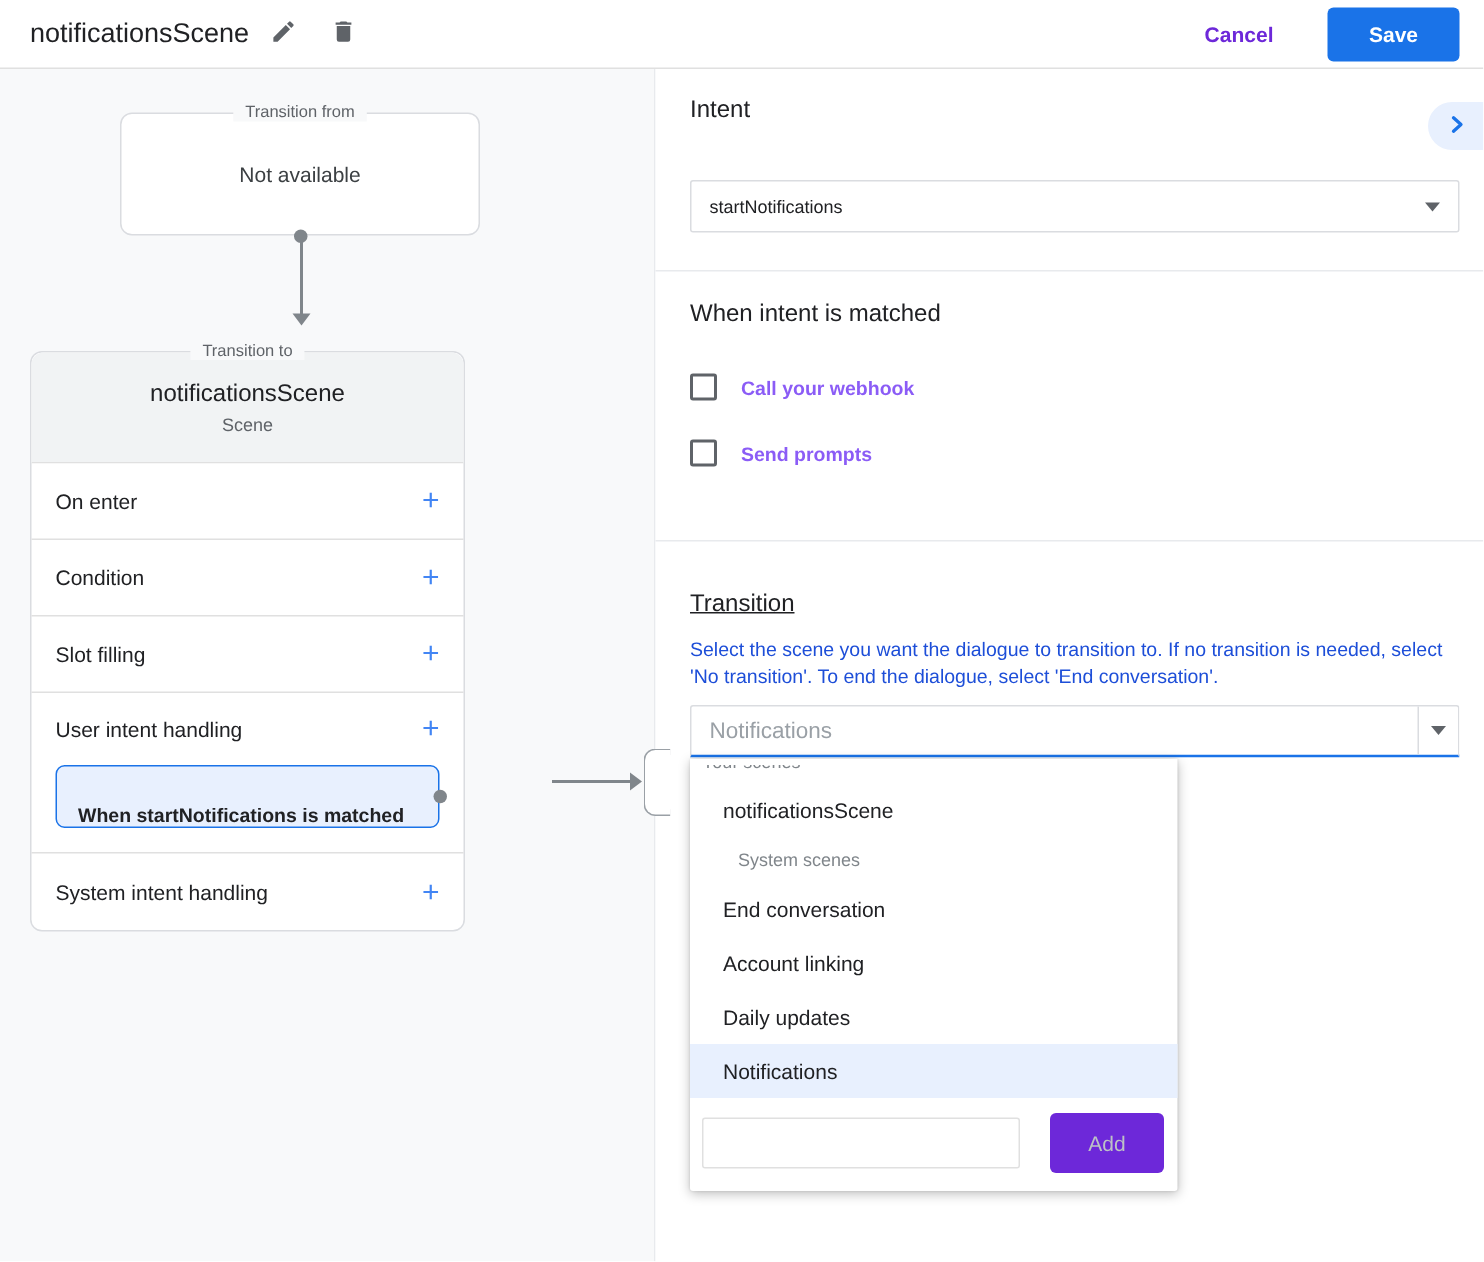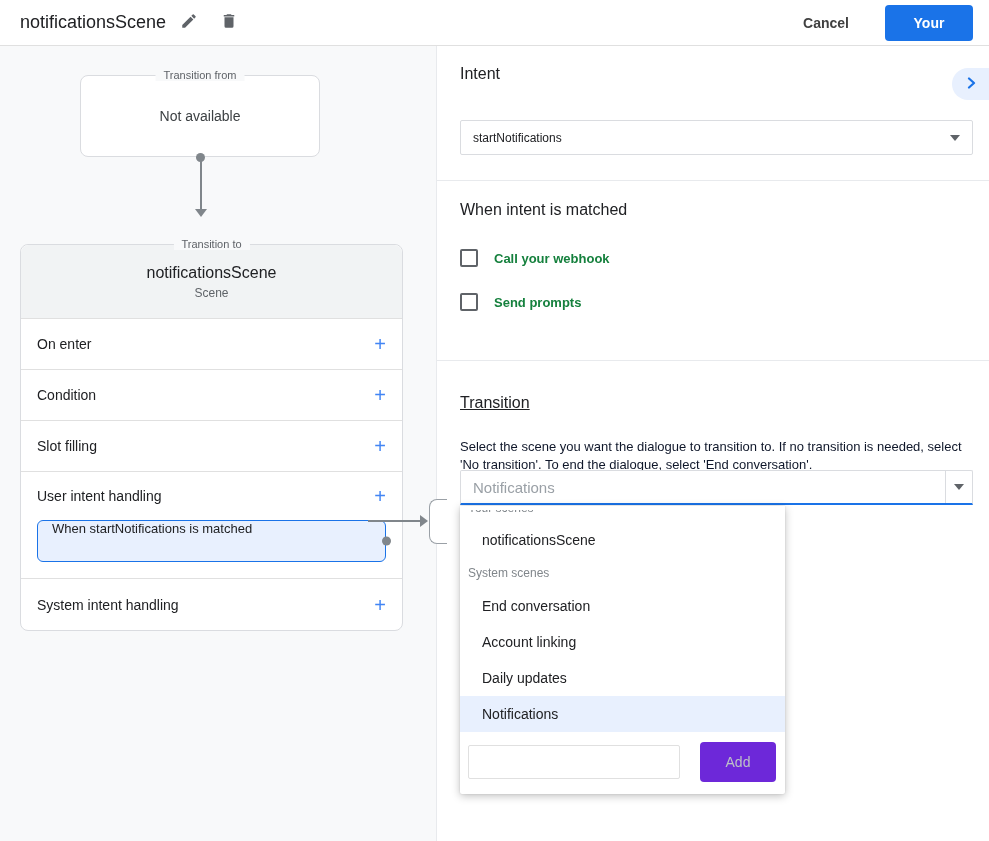--- a/index.html
+++ b/index.html
@@ -8,56 +8,56 @@
   .page { position:relative; width:989px; height:841px; overflow:hidden; background:#fff; }
 
   
   .topbar { position:absolute; left:0; top:0; width:989px; height:46px; background:#fff;
             border-bottom:1px solid #e0e0e0; display:flex; align-items:center; z-index:30; }
   .topbar-title { font-size:18px; color:#202124; margin-left:20px; }
   .icon-btn { width:34px; height:34px; display:flex; align-items:center; justify-content:center;
               border:none; background:transparent; cursor:pointer; margin-left:6px; }
   .icon-btn svg { fill:#5f6368; }
   .topbar-spacer { flex:1; }
-  .cancel-link { color:#404040; font-size:14px; font-weight:bold; background:none; border:none;
+  .cancel-link { color:#6d28d9; font-size:14px; font-weight:bold; background:none; border:none;
                  cursor:pointer; margin-right:36px; }
   .save-btn { background:#1a73e8; color:#fff; font-size:14px; font-weight:bold; border:none;
               border-radius:4px; width:88px; height:36px; margin-right:16px; cursor:pointer; }
 
   
   .left-panel { position:absolute; left:0; top:46px; width:437px; height:795px;
                 background:#f8f9fa; border-right:1px solid #e8eaed; }
   .from-box { position:absolute; left:80px; top:29px; width:240px; height:82px; background:#fff;
               border:1px solid #dadce0; border-radius:8px; display:flex; align-items:center; justify-content:center; }
   .legend { position:absolute; top:-7px; left:50%; transform:translateX(-50%); background:#f8f9fa;
             padding:0 8px; font-size:11px; color:#5f6368; white-space:nowrap; }
   .from-value { font-size:14px; color:#3c4043; }
 
   .v-dot { position:absolute; left:196px; top:107px; width:9px; height:9px; border-radius:50%; background:#80868b; }
   .v-line { position:absolute; left:200px; top:114px; width:2px; height:50px; background:#80868b; }
   .v-arrow { position:absolute; left:195px; top:163px; width:0; height:0;
              border-left:6px solid transparent; border-right:6px solid transparent; border-top:8px solid #80868b; }
 
-  .scene-card { position:absolute; left:20px; top:198px; width:383px; background:#fff;
+  .scene-card { position:absolute; left:20px; top:188px; width:290px; background:#fff;
                 border:1px solid #dadce0; border-radius:8px; }
   .scene-head { background:#f1f3f4; border-bottom:1px solid #e0e0e0; border-radius:8px 8px 0 0;
                 height:74px; display:flex; flex-direction:column; align-items:center; justify-content:center; }
   .scene-title { font-size:16px; color:#202124; }
   .scene-sub { font-size:12px; color:#5f6368; margin-top:4px; }
   .scene-row { display:flex; align-items:center; justify-content:space-between; height:51px;
                padding:0 16px; border-bottom:1px solid #e0e0e0; cursor:pointer; }
   .scene-row:last-child { border-bottom:none; }
   .row-label { font-size:14px; color:#202124; }
   .plus-icon { color:#4285f4; font-size:20px; line-height:20px; font-weight:400; }
   .plus-icon::before { content:"+"; }
   .uih-row { border-bottom:1px solid #e0e0e0; }
   .uih-top { display:flex; align-items:center; justify-content:space-between; height:48px; padding:0 16px; cursor:pointer; }
   .handler-chip { position:relative; margin:0 16px 16px 16px; height:42px; background:#e8f0fe;
-                  border:1.5px solid #1a73e8; border-radius:6px; display:flex; align-items:flex-start;
-                  padding:0 14px; cursor:pointer; }
+                  border:1.5px solid #1a73e8; border-radius:6px; display:flex; align-items:flex-end;
+                  padding:0 14px; cursor:pointer;font-weight:bold; }
   .chip-label { font-size:13px; color:#202124; }
   .chip-dot { position:absolute; right:-6px; top:50%; transform:translateY(-50%); width:9px; height:9px;
               border-radius:50%; background:#80868b; }
 
   .h-line { position:absolute; left:368px; top:520px; width:54px; height:2px; background:#80868b; z-index:6; }
   .h-arrow { position:absolute; left:420px; top:515px; width:0; height:0;
              border-top:6px solid transparent; border-bottom:6px solid transparent; border-left:8px solid #80868b; z-index:6; }
   .partial-node { position:absolute; left:429px; top:499px; width:18px; height:45px; background:#fff;
                   border:1px solid #9aa0a6; border-right:none; border-radius:8px 0 0 8px; z-index:5; }
 
@@ -72,40 +72,40 @@
   .select-box { position:absolute; left:23px; top:74px; width:513px; height:35px; border:1px solid #dadce0;
                 border-radius:2px; display:flex; align-items:center; padding:0 12px; cursor:pointer; background:#fff; }
   .select-value { font-size:12px; color:#202124; flex:1; }
   .caret-down { width:0; height:0; border-left:5px solid transparent; border-right:5px solid transparent;
                 border-top:6px solid #5f6368; }
 
   .divider { position:absolute; left:0; width:552px; height:1px; background:#e8eaed; }
 
   .check-row { position:absolute; left:23px; display:flex; align-items:center; cursor:pointer; }
   .checkbox { width:18px; height:18px; border:2px solid #5f6368; border-radius:2px; background:#fff; }
-  .check-label { font-size:13px; font-weight:bold; color:#15803d; margin-left:16px; }
-
-  .desc { position:absolute; left:23px; top:392px; width:516px; font-size:13px; line-height:18px; color:#0f172a; }
+  .check-label { font-size:13px; font-weight:bold; color:#8b5cf6; margin-left:16px; }
+
+  .desc { position:absolute; left:23px; top:378px; width:516px; font-size:13px; line-height:18px; color:#1d4ed8; }
 
   .combo { position:absolute; left:23px; top:424px; width:513px; height:35px; border:1px solid #dadce0;
            border-bottom:2px solid #1a73e8; border-radius:2px 2px 0 0; display:flex; background:#fff; }
   .combo-input { flex:1; border:none; outline:none; font-size:15px; color:#202124; padding:0 12px;
                  font-family:"Liberation Sans", sans-serif; background:transparent; }
   .combo-input::placeholder { color:#9aa0a6; }
   .combo-caret { width:27px; border-left:1px solid #dadce0; display:flex; align-items:center;
                  justify-content:center; cursor:pointer; }
 
   
   .dropdown { position:absolute; left:460px; top:506px; width:325px; background:#fff; z-index:20;
               box-shadow:0 2px 8px rgba(0,0,0,0.25), 0 0 2px rgba(0,0,0,0.12); border-radius:0 0 2px 2px;
               padding-top:4px; }
   .dd-group-label { font-size:12px; color:#80868b; padding-left:8px; }
   .dd-clip { height:12px; overflow:hidden; }
   .dd-clip .dd-group-label { margin-top:-9px; }
-  .dd-label-row { height:30px; display:flex; align-items:center; }
+  .dd-label-row { height:30px; display:flex; align-items:center;padding-left:24px; }
   .dd-item { height:36px; display:flex; align-items:center; padding-left:22px; font-size:14px;
              color:#202124; cursor:pointer; }
   .dd-item.highlight { background:#e8f0fe; }
   .dd-footer { display:flex; align-items:center; padding:10px 8px 12px 8px; }
   .dd-add-input { width:212px; height:34px; border:1px solid #e0e0e0; border-radius:2px; outline:none;
                   font-size:14px; padding:0 8px; font-family:"Liberation Sans", sans-serif; }
   .dd-add-btn { margin-left:20px; width:76px; height:40px; border:none; border-radius:4px;
                 background:#6d28d9; color:#bdc1c6; font-size:14px; font-weight:normal; cursor:default; }
 </style>
 </head>
@@ -124,21 +124,21 @@
     </button>
     <button class="icon-btn">
       <span>
         <svg width="18" height="18" viewBox="0 0 24 24">
             <path d="M6 19a2 2 0 0 0 2 2h8a2 2 0 0 0 2-2V7H6v12zM19 4h-3.5l-1-1h-5l-1 1H5v2h14V4z"></path>
           </svg>
       </span>
     </button>
     <div class="topbar-spacer"></div>
     <button class="cancel-link">Cancel</button>
-    <button class="save-btn">Your</button>
+    <button class="save-btn">Save</button>
   </div>
 
   <div class="left-panel">
 
     <div class="from-box">
       <span class="legend">Transition from</span>
       <span class="from-value">Not available</span>
     </div>
 
     <div class="v-dot"></div>

